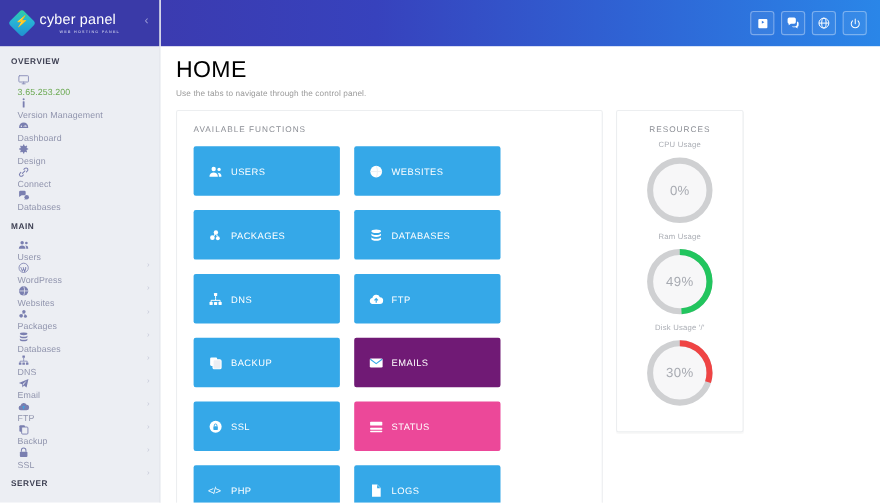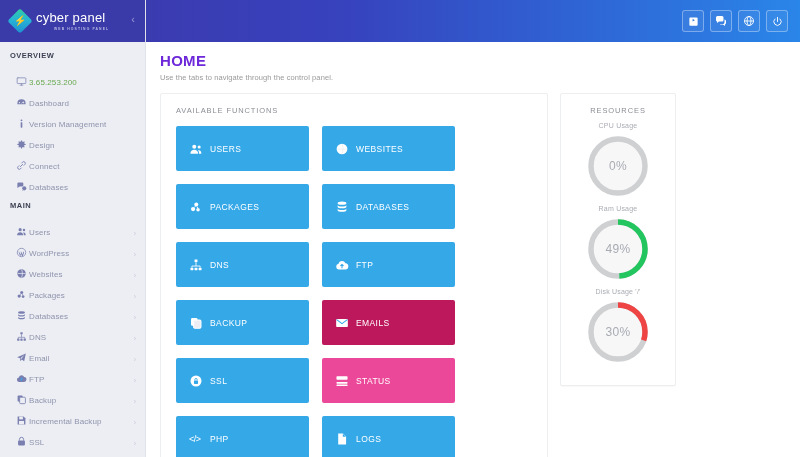--- a/index.html
+++ b/index.html
@@ -55,25 +55,25 @@
     color: #9a9ad6; font-size: 11px; line-height: 11px;
     cursor: pointer;
   }
 
   .nav-head {
     font-size: 7.5px; font-weight: bold; color: #3d3f52;
     letter-spacing: .5px;
     padding: 9px 0 6px 10px;
   }
   .nav-item {
-    display: flex; align-items: flex-end;
+    display: flex; align-items: flex-start;
     height: 21px;
     padding-left: 16px; padding-right: 9px;
     color: #9094ad; font-size: 8px;
-    position: relative; cursor: pointer;
+    position: relative; cursor: pointer; flex-direction: column;
   }
   .nav-item .ic {
     width: 13px; flex: 0 0 13px;
     display: flex; align-items: center; justify-content: flex-start;
     color: #7a7fb0;
   }
   .nav-item .lbl { white-space: nowrap; letter-spacing: .1px; }
   .nav-item .chev {
     margin-left: auto; color: #c7cad8; font-size: 7px; line-height: 7px;
   }
@@ -93,21 +93,21 @@
     width: 22px; height: 22px; margin-left: 6px;
     border: 1px solid rgba(255,255,255,0.35);
     border-radius: 3px;
     display: flex; align-items: center; justify-content: center;
     color: #ffffff; cursor: pointer;
     background: rgba(255,255,255,0.06);
   }
 
   .page-head { padding: 10px 0 0 14px; }
   .page-title {
-    font-size: 15px; color: #6d28d9; font-weight: 700; letter-spacing: .3px;
+    font-size: 21px; color: #000000; font-weight: 400; letter-spacing: .3px;
   }
   .page-sub {
     font-size: 7.5px; color: #9a9a9a; margin-top: 4px; letter-spacing: .1px;
   }
 
   .content {
     display: flex; gap: 12px;
     padding: 11px 14px 0 14px;
     align-items: flex-start;
   }
@@ -183,36 +183,36 @@
               <rect x="2.5" y="4" width="19" height="12.5" rx="1.5"></rect>
               <path d="M9 20h6"></path>
               <path d="M12 16.5V20"></path>
             </svg>
           </span>
           <span class="lbl">3.65.253.200</span>
         </div>
         <div class="nav-item">
           <span class="ic">
             <svg class="si" width="11" height="11" viewBox="0 0 24 24" fill="currentColor">
+              <circle cx="12" cy="5" r="2"></circle>
+              <rect x="10.2" y="9" width="3.6" height="12" rx="1"></rect>
+            </svg>
+          </span>
+          <span class="lbl">Version Management</span>
+        </div>
+        <div class="nav-item">
+          <span class="ic">
+            <svg class="si" width="11" height="11" viewBox="0 0 24 24" fill="currentColor">
               <path d="M3 14a9 9 0 0118 0v2H3v-2z"></path>
               <circle cx="7.5" cy="12.5" r="1.4" fill="#eceef3"></circle>
               <circle cx="16.5" cy="12.5" r="1.4" fill="#eceef3"></circle>
               <path d="M12 14l4-4" stroke="#eceef3" stroke-width="1.6"></path>
             </svg>
           </span>
           <span class="lbl">Dashboard</span>
-        </div>
-        <div class="nav-item">
-          <span class="ic">
-            <svg class="si" width="11" height="11" viewBox="0 0 24 24" fill="currentColor">
-              <circle cx="12" cy="5" r="2"></circle>
-              <rect x="10.2" y="9" width="3.6" height="12" rx="1"></rect>
-            </svg>
-          </span>
-          <span class="lbl">Version Management</span>
         </div>
         <div class="nav-item">
           <span class="ic">
             <svg class="si" width="11" height="11" viewBox="0 0 24 24" fill="currentColor">
               <path d="M12 8.5a3.5 3.5 0 100 7 3.5 3.5 0 000-7zm9 4.6v-2.2l-2.4-.4a6.9 6.9 0 00-.8-1.9l1.4-2-1.6-1.6-2 1.4a6.9 6.9 0 00-1.9-.8L13.1 3h-2.2l-.4 2.4a6.9 6.9 0 00-1.9.8l-2-1.4L5 6.4l1.4 2a6.9 6.9 0 00-.8 1.9L3 10.7v2.2l2.6.4c.2.7.5 1.3.8 1.9l-1.4 2 1.6 1.6 2-1.4c.6.3 1.2.6 1.9.8l.4 2.4h2.2l.4-2.4c.7-.2 1.3-.5 1.9-.8l2 1.4 1.6-1.6-1.4-2c.3-.6.6-1.2.8-1.9l2.2-.4z"></path>
             </svg>
           </span>
           <span class="lbl">Design</span>
         </div>
         <div class="nav-item">
@@ -325,31 +325,20 @@
           <span class="chev">›</span>
         </div>
         <div class="nav-item">
           <span class="ic">
             <svg class="si" width="11" height="11" viewBox="0 0 24 24" fill="currentColor">
               <rect x="3.5" y="3.5" width="11" height="13" rx="2"></rect>
               <rect x="8" y="7" width="12.5" height="14" rx="2" fill="#eceef3" stroke="currentColor" stroke-width="1.8"></rect>
             </svg>
           </span>
           <span class="lbl">Backup</span>
-          <span class="chev">›</span>
-        </div>
-        <div class="nav-item">
-          <span class="ic">
-            <svg class="si" width="11" height="11" viewBox="0 0 24 24" fill="currentColor">
-              <path d="M3.5 3.5h13.2L20.5 7v13.5H3.5z"></path>
-              <rect x="7" y="3.5" width="8" height="6" fill="#eceef3"></rect>
-              <rect x="6.5" y="13" width="11" height="7.5" fill="#eceef3"></rect>
-            </svg>
-          </span>
-          <span class="lbl">Incremental Backup</span>
           <span class="chev">›</span>
         </div>
         <div class="nav-item">
           <span class="ic">
             <svg class="si" width="11" height="11" viewBox="0 0 24 24" fill="currentColor">
               <rect x="4.5" y="10" width="15" height="10.5" rx="1.8"></rect>
               <path d="M7.5 10V7.3a4.5 4.5 0 019 0V10" fill="none" stroke="currentColor" stroke-width="2"></path>
             </svg>
           </span>
           <span class="lbl">SSL</span>
@@ -463,21 +452,21 @@
             </div>
             <div class="tile" style="background:#35a8e8">
               <span class="t-ic">
                 <svg class="si" width="14" height="14" viewBox="0 0 24 24" fill="currentColor">
                   <rect x="3.5" y="3.5" width="11" height="13" rx="2"></rect>
                   <rect x="8" y="7" width="12.5" height="14" rx="2" fill="#eceef3" stroke="currentColor" stroke-width="1.8"></rect>
                 </svg>
               </span>
               <span class="t-lbl">BACKUP</span>
             </div>
-            <div class="tile" style="background:#be185d">
+            <div class="tile" style="background:#701a75">
               <span class="t-ic">
                 <svg class="si" width="14" height="14" viewBox="0 0 24 24" fill="currentColor">
                   <rect x="2" y="5" width="20" height="14" rx="2"></rect>
                   <path d="M2.8 6.2L12 13l9.2-6.8" fill="none" stroke="#35a8e8" stroke-width="1.8"></path>
                 </svg>
               </span>
               <span class="t-lbl">EMAILS</span>
             </div>
             <div class="tile" style="background:#35a8e8">
               <span class="t-ic">

